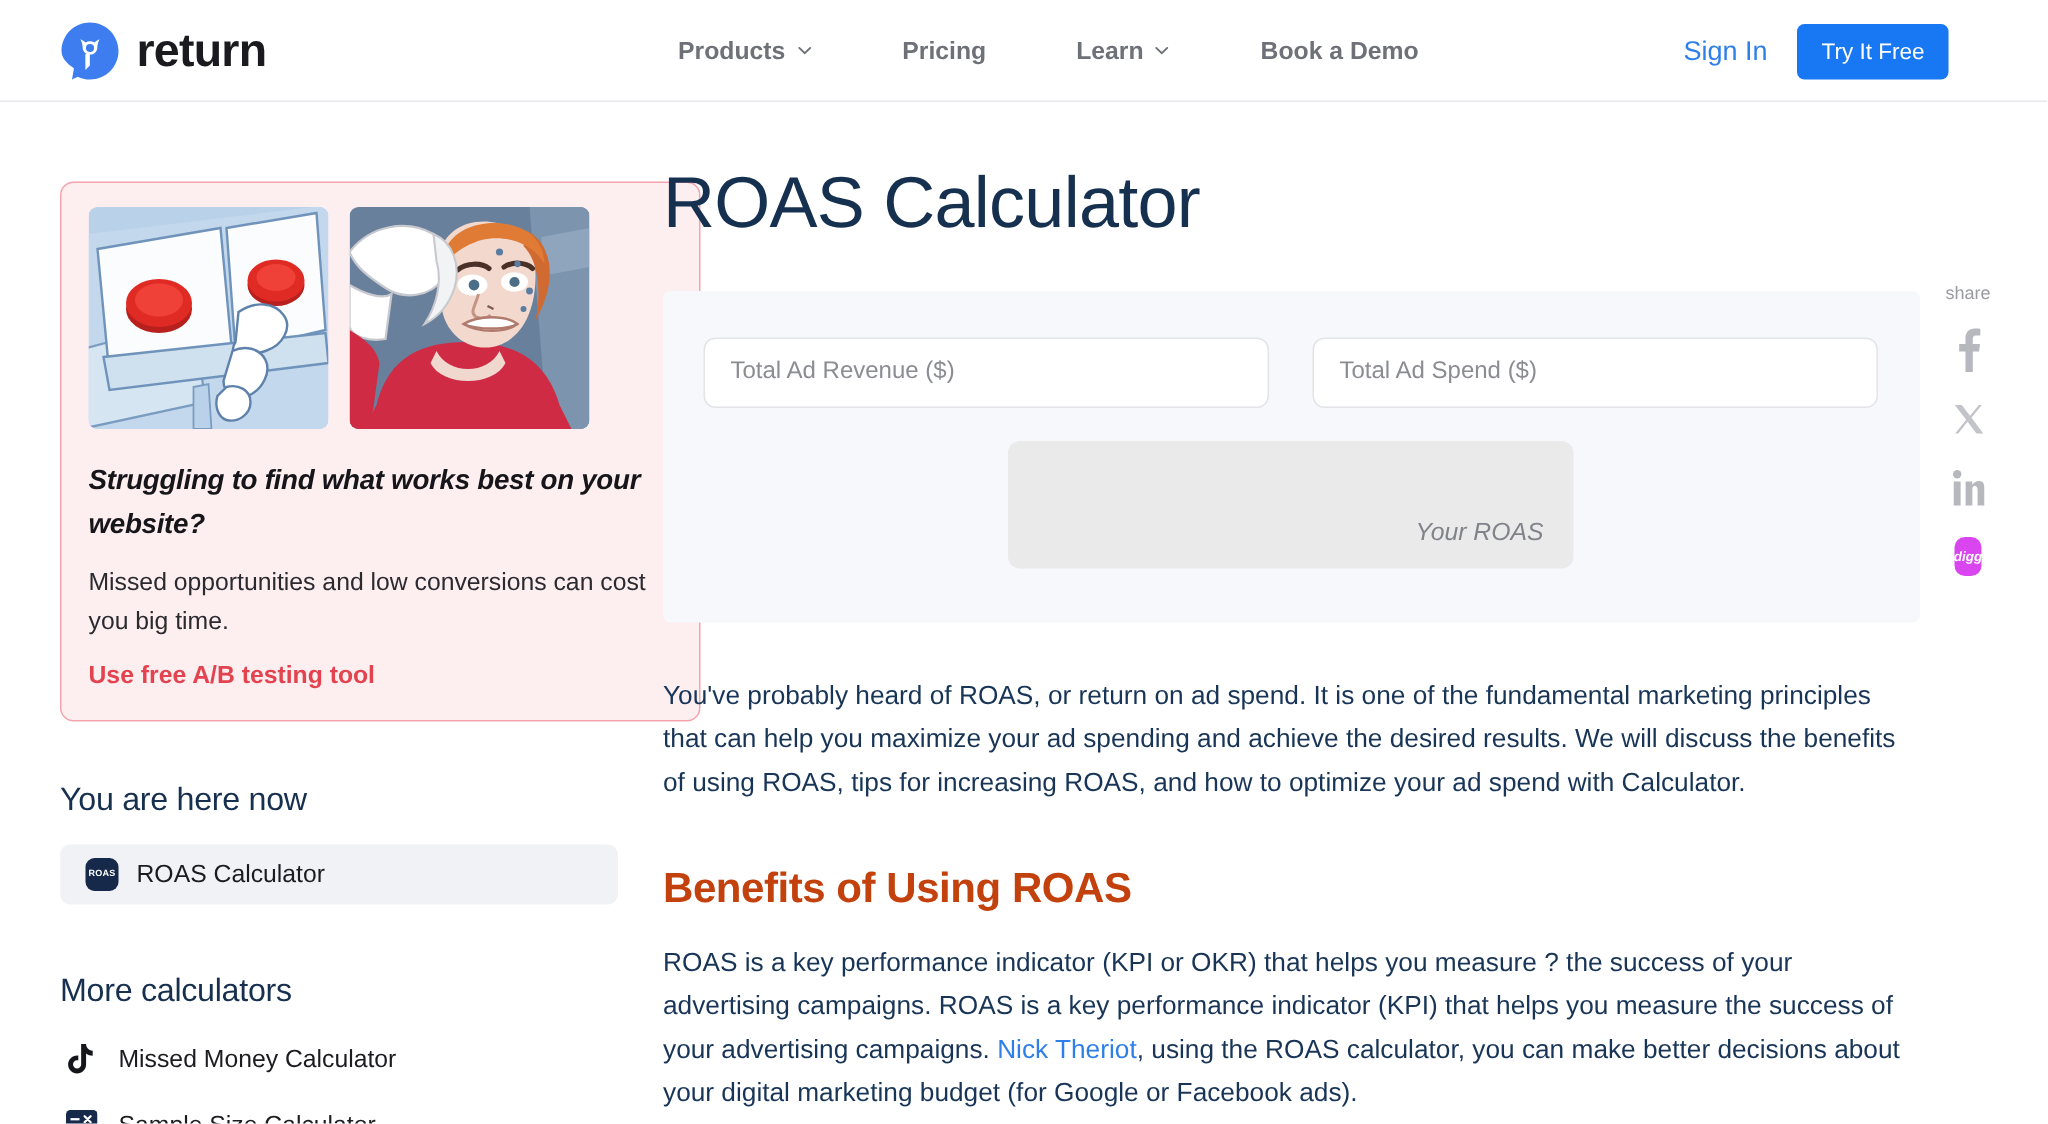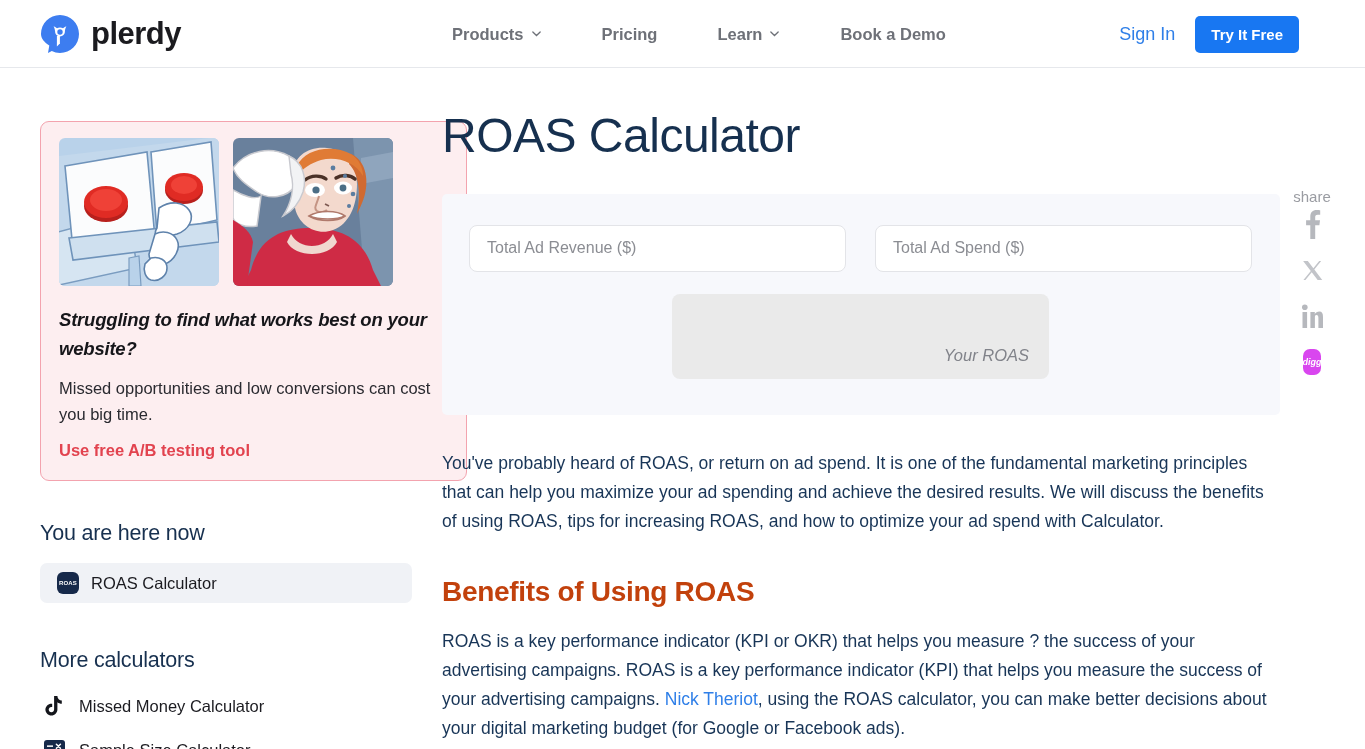--- a/index.html
+++ b/index.html
@@ -43,21 +43,21 @@
   .chev svg { display: block; }
   .header-right {
     position: absolute; right: 66px; top: 0; height: 68px;
     display: flex; align-items: center; gap: 20px;
   }
   .signin {
     font-size: 18px; color: #2f7fe8; font-weight: 400; cursor: pointer;
     white-space: nowrap;
   }
   .try-free {
-    background: #1877f2; color: #fff; font-size: 15px; font-weight: 700;
+    background: #1877f2; color: #fff; font-size: 15px; font-weight: 400;
     border-radius: 5px; padding: 10px 16px; cursor: pointer; border: none;
     font-family: inherit; white-space: nowrap;
   }
 
   
   .page { display: flex; padding: 0; position: relative; }
   .sidebar { width: 420px; padding: 53px 0 0 40px; }
   .content { flex: 1; padding: 42px 0 0 22px; max-width: 860px; }
 
   
@@ -149,21 +149,21 @@
   }
   .body-copy.second { margin-top: 19px; }
   .inline-link { color: #2f7fe8; cursor: pointer; }
 
   
   .share-rail {
     position: absolute; right: 28px; top: 120px;
     width: 50px; display: flex; flex-direction: column;
     align-items: center; gap: 0;
   }
-  .share-label { font-size: 15px; color: #9a9ca2; margin-bottom: 2px; }
+  .share-label { font-size: 12px; color: #9a9ca2; margin-bottom: 14px; }
   .share-icon {
     width: 34px; height: 34px; margin-bottom: 12px;
     display: flex; align-items: center; justify-content: center;
     cursor: pointer; color: #b6b8bd;
   }
   .digg-badge {
     width: 18px; height: 26px; border-radius: 7px; background: #d946ef;
     color: #fff; font-size: 9px; font-weight: 700;
     display: flex; align-items: center; justify-content: center;
     font-style: italic;
@@ -175,21 +175,21 @@
 <div class="header">
   <div class="brand">
     <span>
       <svg class="logo-mark" viewBox="0 0 40 40">
         <path d="M20 1 C30.5 1 39 9.5 39 20 C39 30.5 30.5 39 20 39 C17 39 14.2 38.3 11.8 37.1 L8 39 L9.3 31.5 C4.2 28.2 1 24.4 1 20 C1 9.5 9.5 1 20 1 Z" fill="#3d7df0"></path>
         <path d="M13.6 12.2 C13.6 12.2 15.1 15 15.1 17.6 C15.1 20.3 17.2 22.4 20 22.4 C22.8 22.4 24.9 20.3 24.9 17.6 C24.9 15 26.4 12.2 26.4 12.2 C26.4 12.2 24.3 13.1 23 14.3 C22.1 13.8 21.1 13.5 20 13.5 C18.9 13.5 17.9 13.8 17 14.3 C15.7 13.1 13.6 12.2 13.6 12.2 Z" fill="#ffffff"></path>
         <path d="M16.9 22 L16.9 32.6 L19.9 29.6 L19.9 22 Z" fill="#ffffff"></path>
         <circle cx="20" cy="18" r="2.7" fill="#3d7df0"></circle>
       </svg>
     </span>
-    <span class="brand-name">plerdy</span>
+    <span class="brand-name">return</span>
   </div>
 
   <div class="nav">
     <div class="nav-item">
       <span>Products</span>
       <span class="chev">
         <svg width="11" height="11" viewBox="0 0 12 12">
             <path d="M2 4.3 L6 8.2 L10 4.3" stroke="#6e7178" stroke-width="1.4" fill="none" stroke-linecap="round"></path>
           </svg>
       </span>

